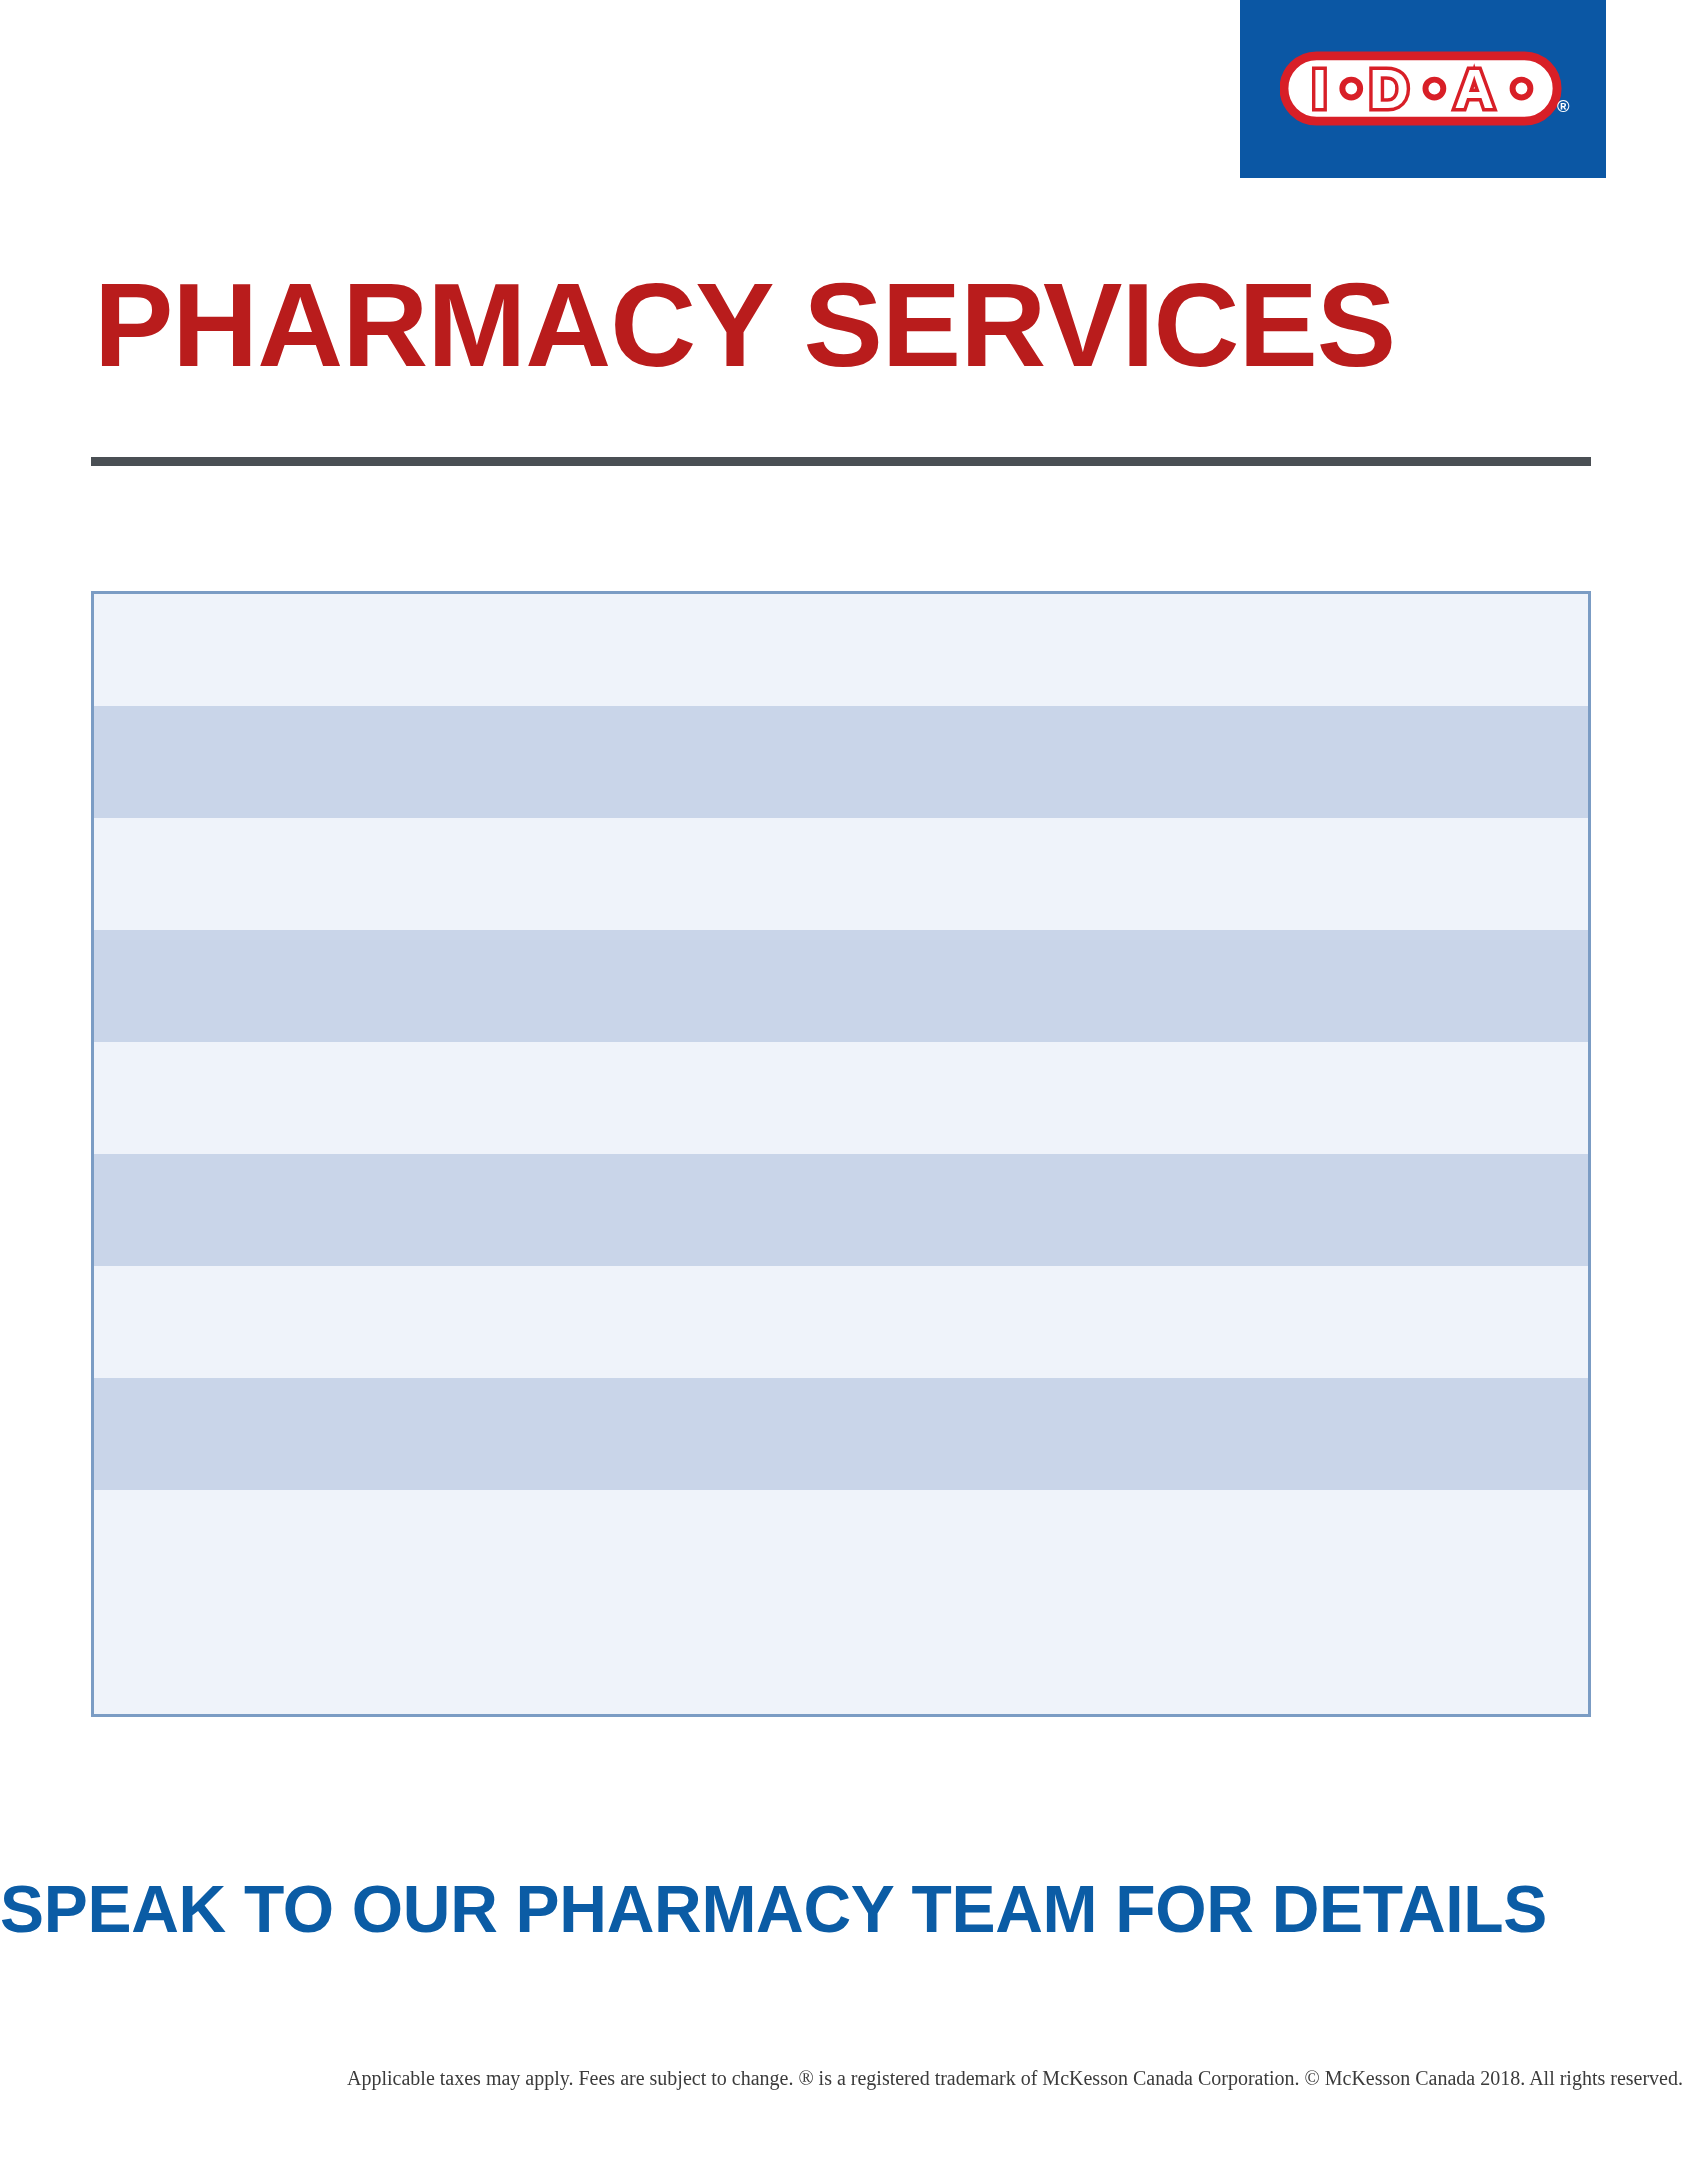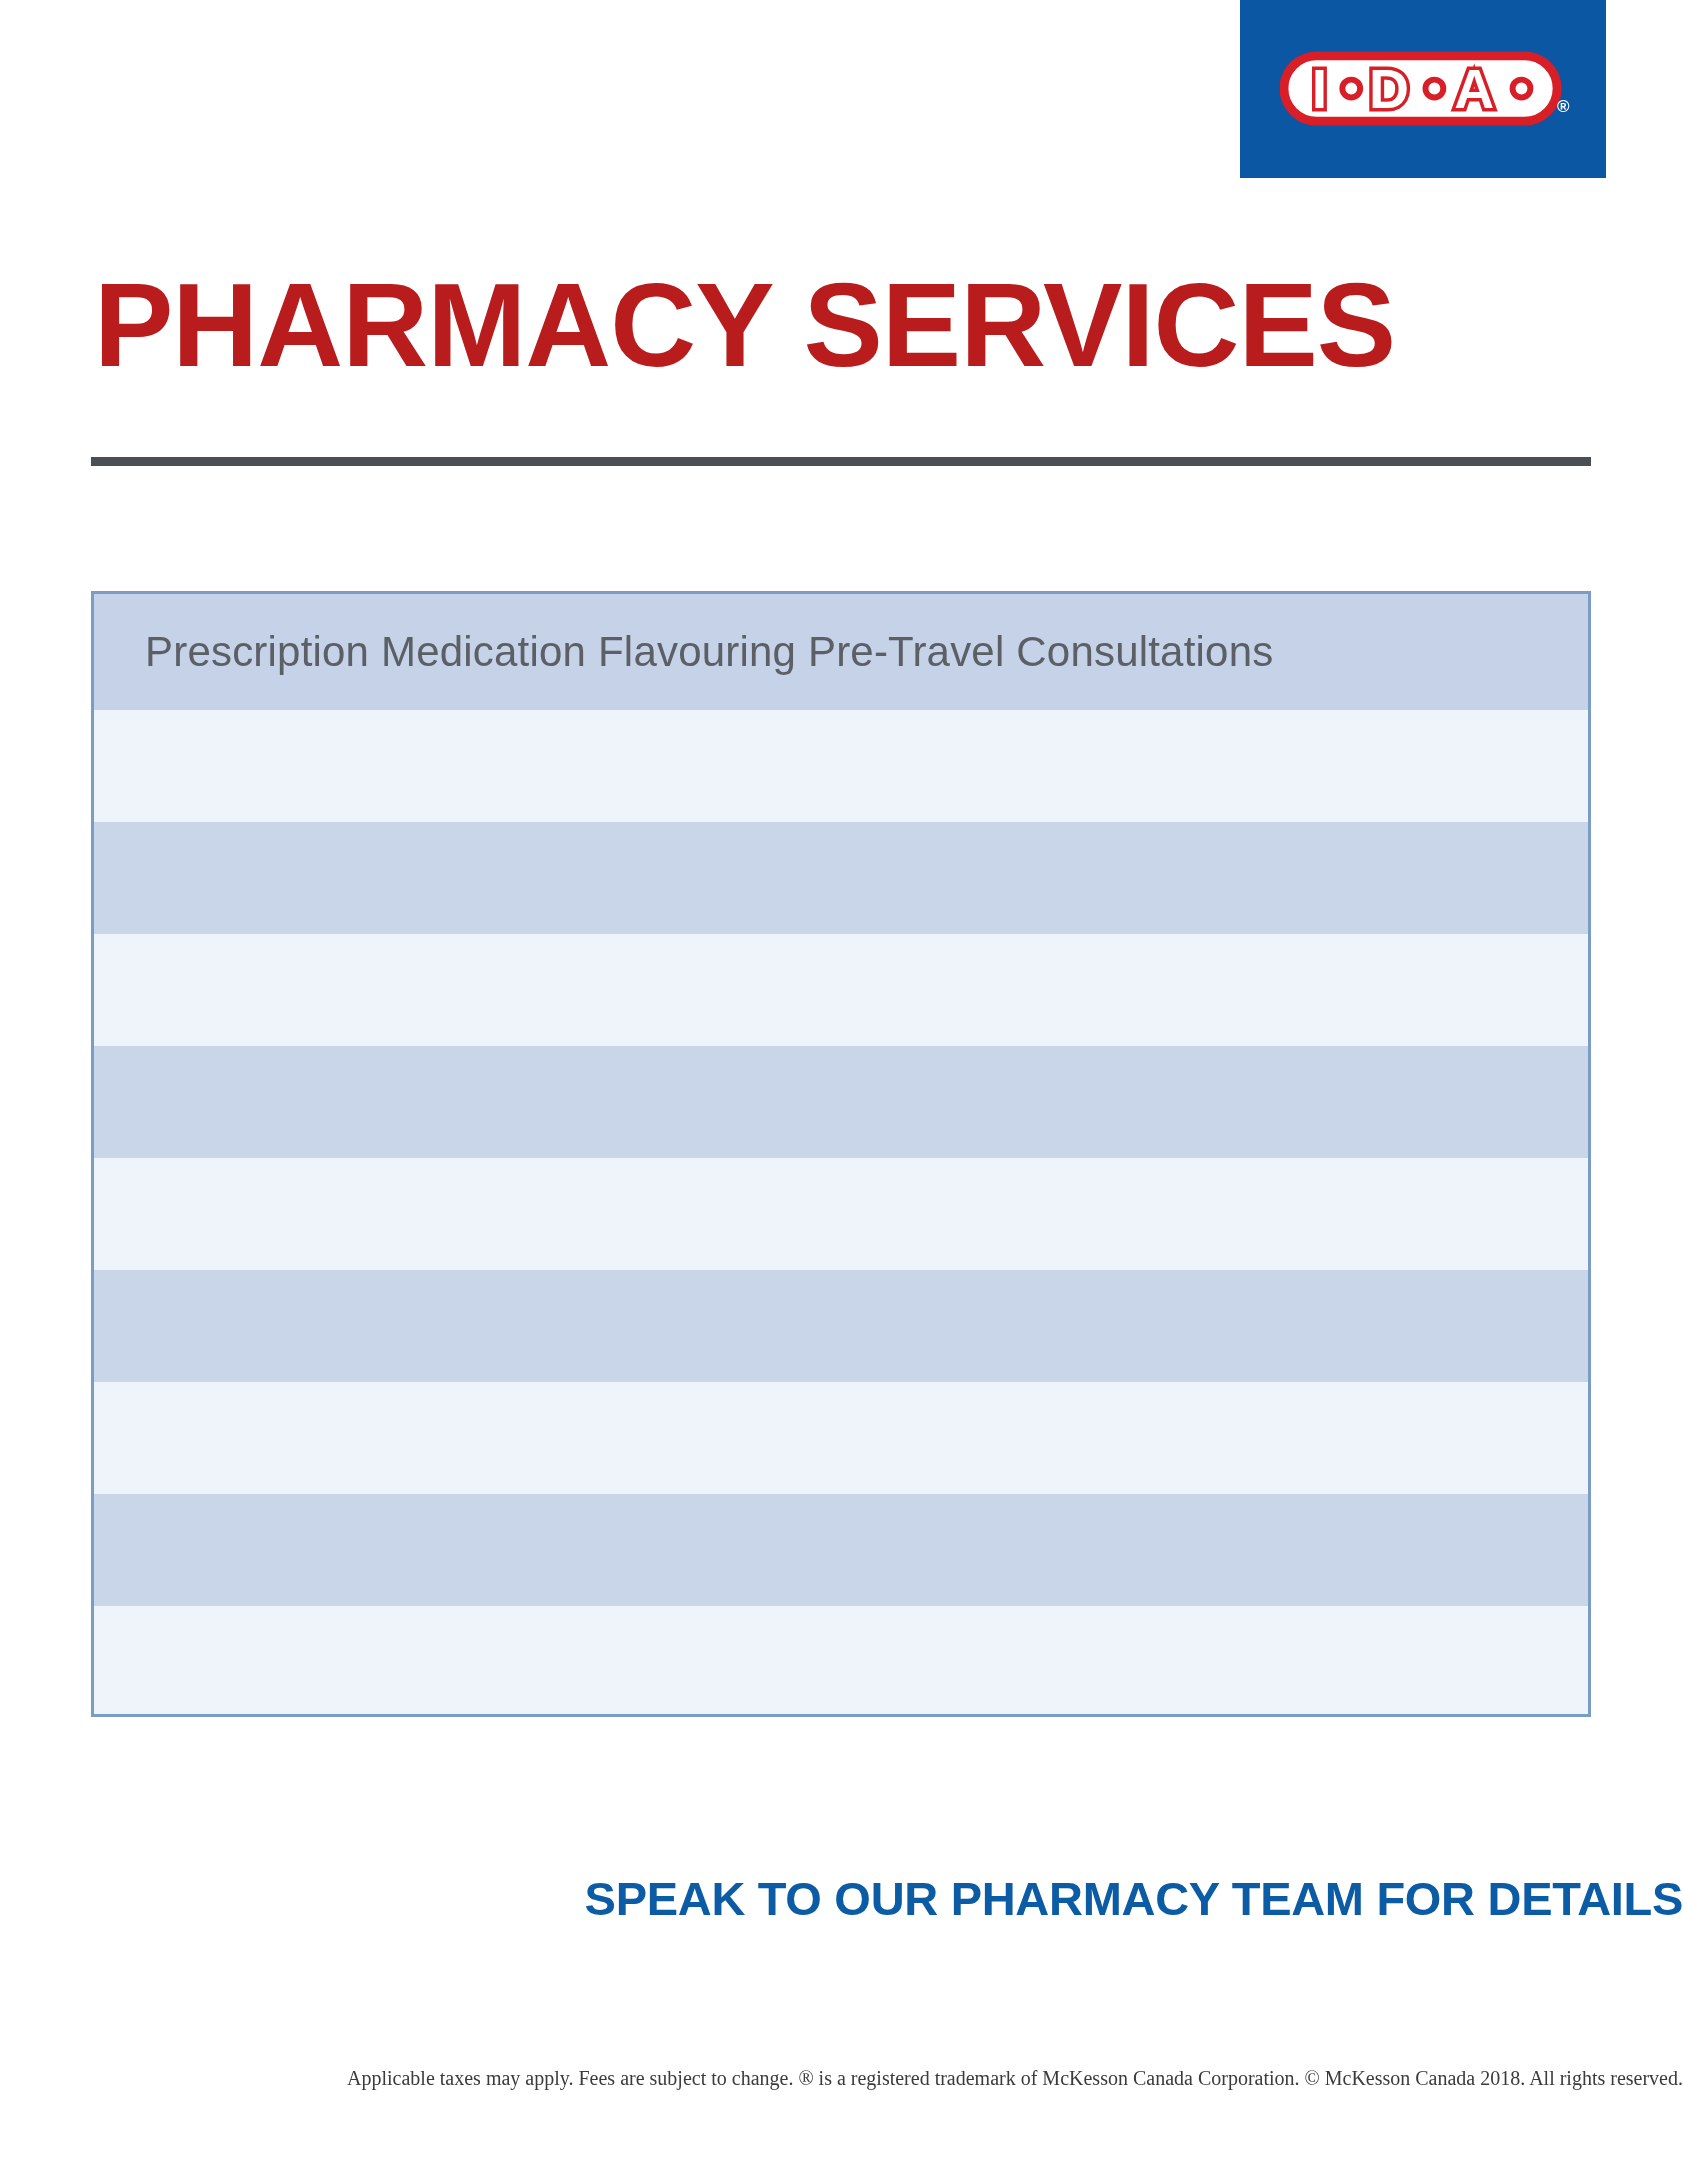--- a/index.html
+++ b/index.html
@@ -100,22 +100,22 @@
   }
   .row.light { background: #eff3fa; }
   .row.dark  { background: #c9d5e9; }
 
   
   .cta {
     position: absolute;
     left: 0;
     right: 0;
     top: 1871px;
-    text-align: right;
-    font-size: 47px;
+    text-align: left;
+    font-size: 66px;
     font-weight: bold;
     color: #0b5ca5;
     letter-spacing: -0.3px;
   }
 
   
   .footer {
     position: absolute;
     left: 0;
     right: 0;
@@ -145,23 +145,20 @@
       </g>
     </svg>
     <span class="logo-reg">®</span>
   </div>
 </div>
 
 <div class="title">PHARMACY SERVICES</div>
 <div class="title-rule"></div>
 
 <div class="table-wrap">
-  <div class="table-header">
-    <span class="table-header-text">Prescription Medication Flavouring Pre-Travel Consultations</span>
-  </div>
 
   <div class="row light"><span></span></div>
   <div class="row dark"><span></span></div>
   <div class="row light"><span></span></div>
   <div class="row dark"><span></span></div>
   <div class="row light"><span></span></div>
   <div class="row dark"><span></span></div>
   <div class="row light"><span></span></div>
   <div class="row dark"><span></span></div>
   <div class="row light"><span></span></div>

